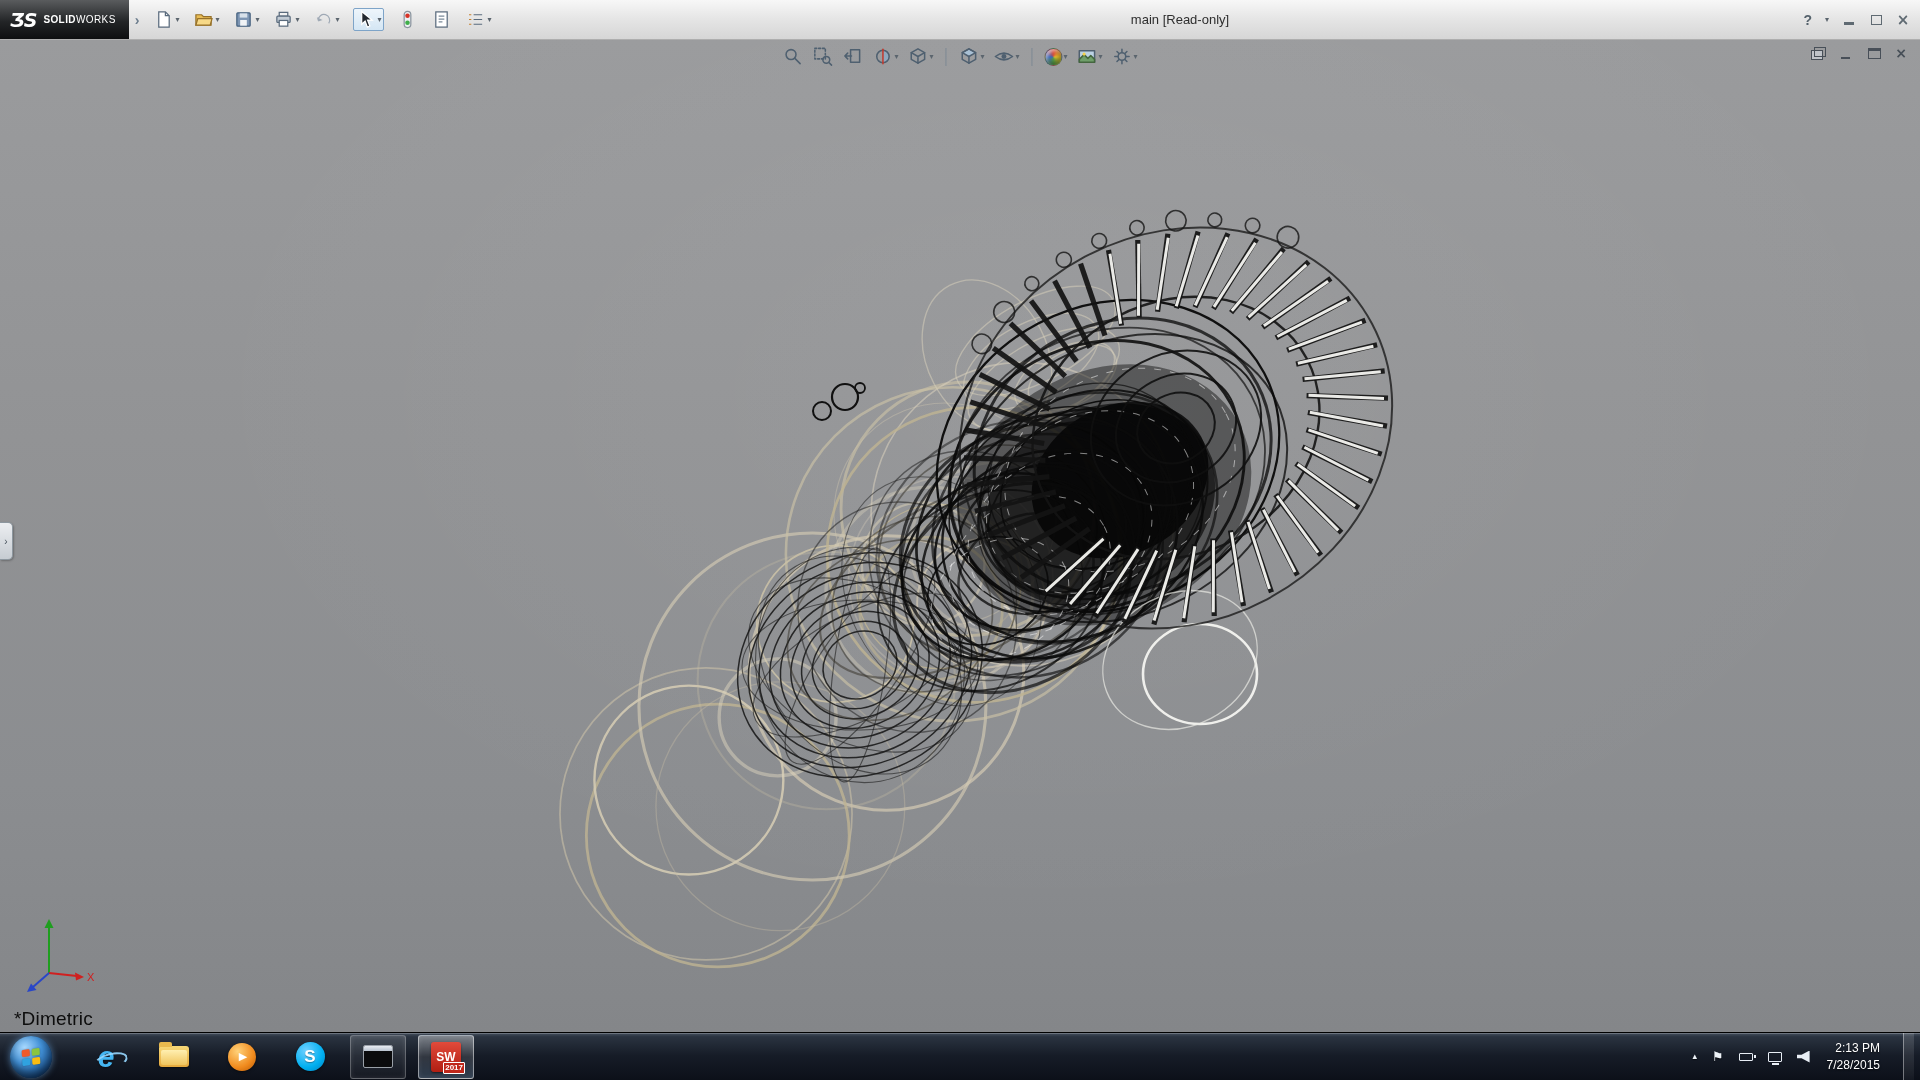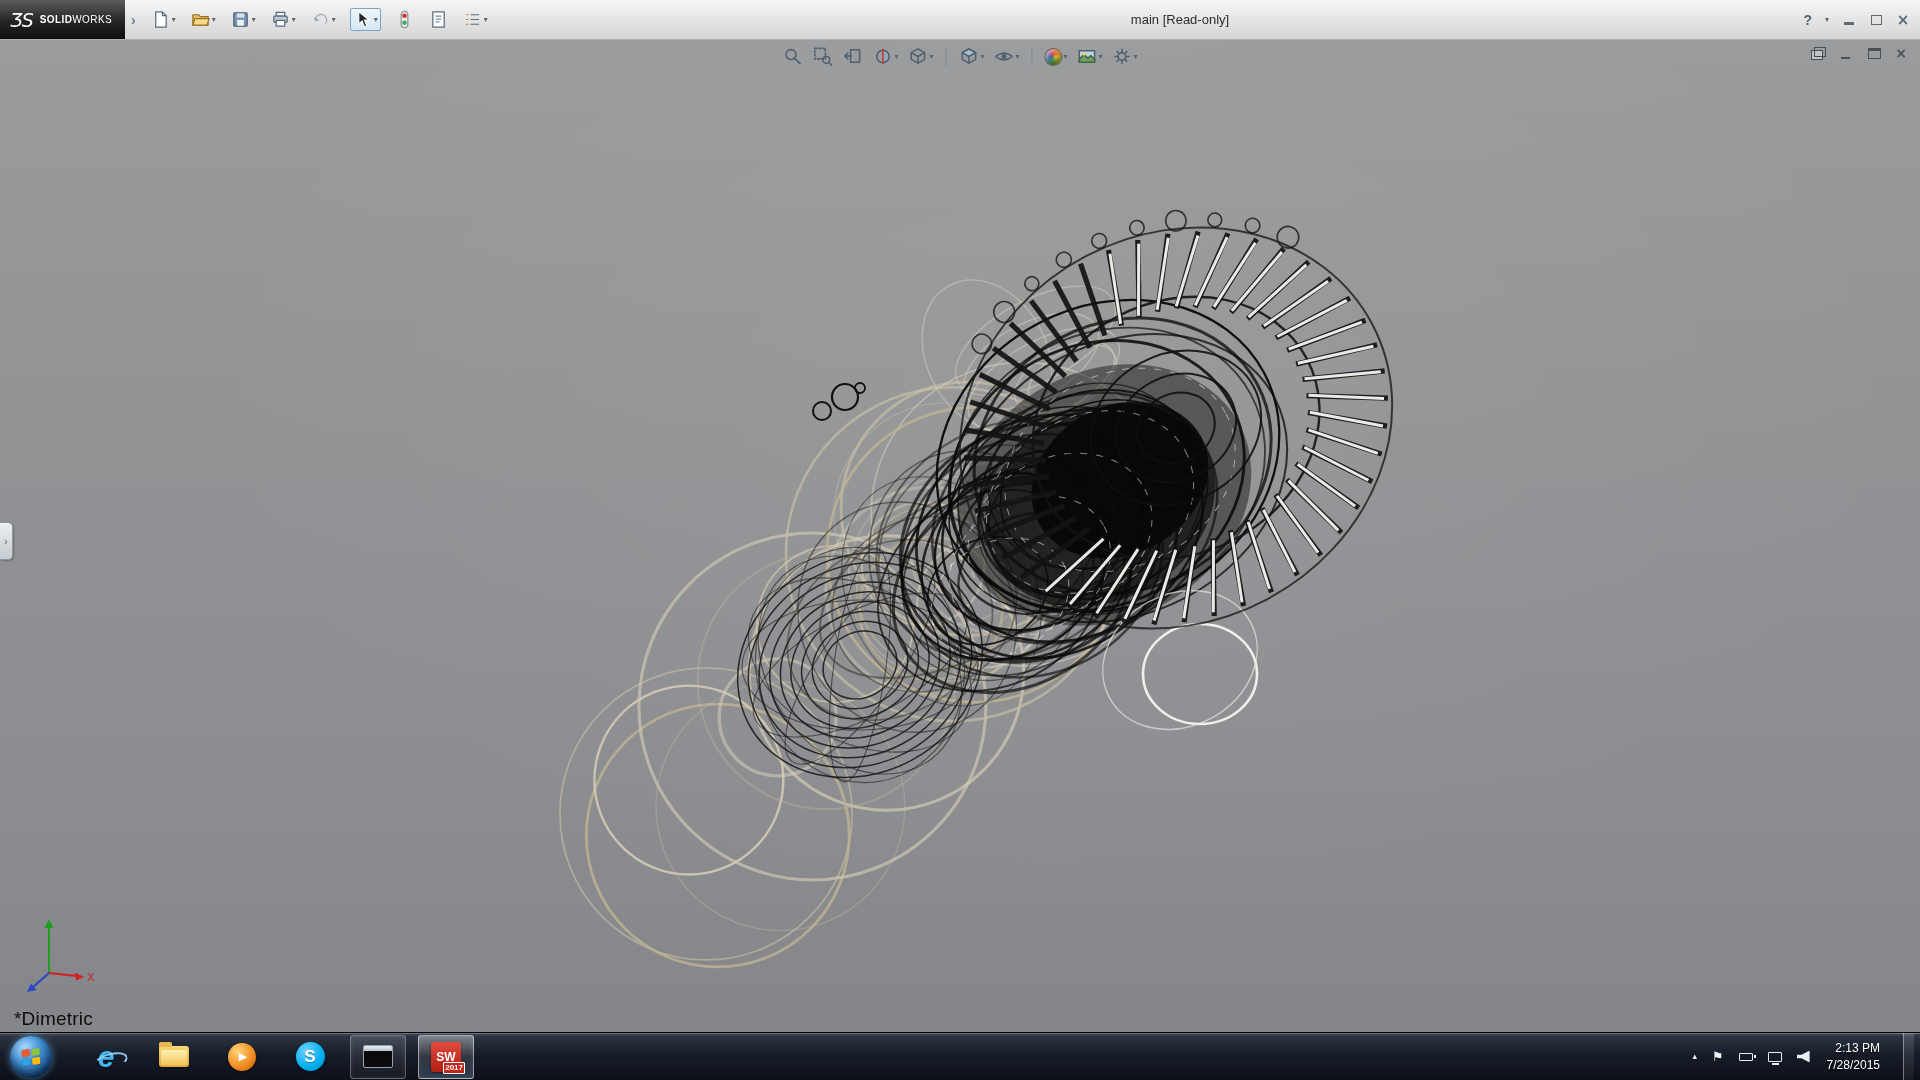--- a/index.html
+++ b/index.html
@@ -6,21 +6,21 @@
   html,body{background:#2a2a2a}
   .screen{position:relative;width:1920px;height:1080px;overflow:hidden;
     font-family:"Liberation Sans",sans-serif;background:#8f9194;user-select:none}
 
   
   .titlebar{position:absolute;top:0;left:0;right:0;height:40px;
     background:linear-gradient(#f7f7f7,#e3e3e3 55%,#d6d6d6);border-bottom:1px solid #aeaeae;
     display:flex;align-items:center;z-index:40}
   .brand{height:100%;background:linear-gradient(#5a5c5e,#232527 55%,#0d0e0f);
     display:flex;align-items:center;gap:7px;padding:0 13px 0 10px;color:#fff;flex:0 0 auto}
-  .brand .mark{font-size:19px;font-weight:normal;font-style:italic;font-family:"DejaVu Sans",sans-serif;letter-spacing:-1px}
+  .brand .mark{font-size:19px;font-weight:bold;font-style:italic;font-family:"DejaVu Sans",sans-serif;letter-spacing:-1px}
   .brand .name{font-size:10px;letter-spacing:.4px}
   .brand .name b{font-weight:bold}
   .menu-expand{color:#6d7e8e;font-size:14px;margin:0 4px 0 6px;font-weight:bold}
   .tools{display:flex;align-items:center;gap:13px;margin-left:10px}
   .tool{display:flex;align-items:center;gap:2px;background:none;border:none;padding:1px}
   .tool svg{width:19px;height:19px}
   .tool svg *{stroke-width:1.3}
   .tool.pressed{border:1px solid #7ea4c8;background:linear-gradient(#eef5fb,#d4e6f4);border-radius:2px;padding:1px 2px}
   .dd2{font-size:8px;color:#5b656e;font-family:"DejaVu Sans",sans-serif;line-height:1}
   .win-title{position:absolute;left:1180px;top:0;transform:translateX(-50%);height:48px;line-height:40px;

